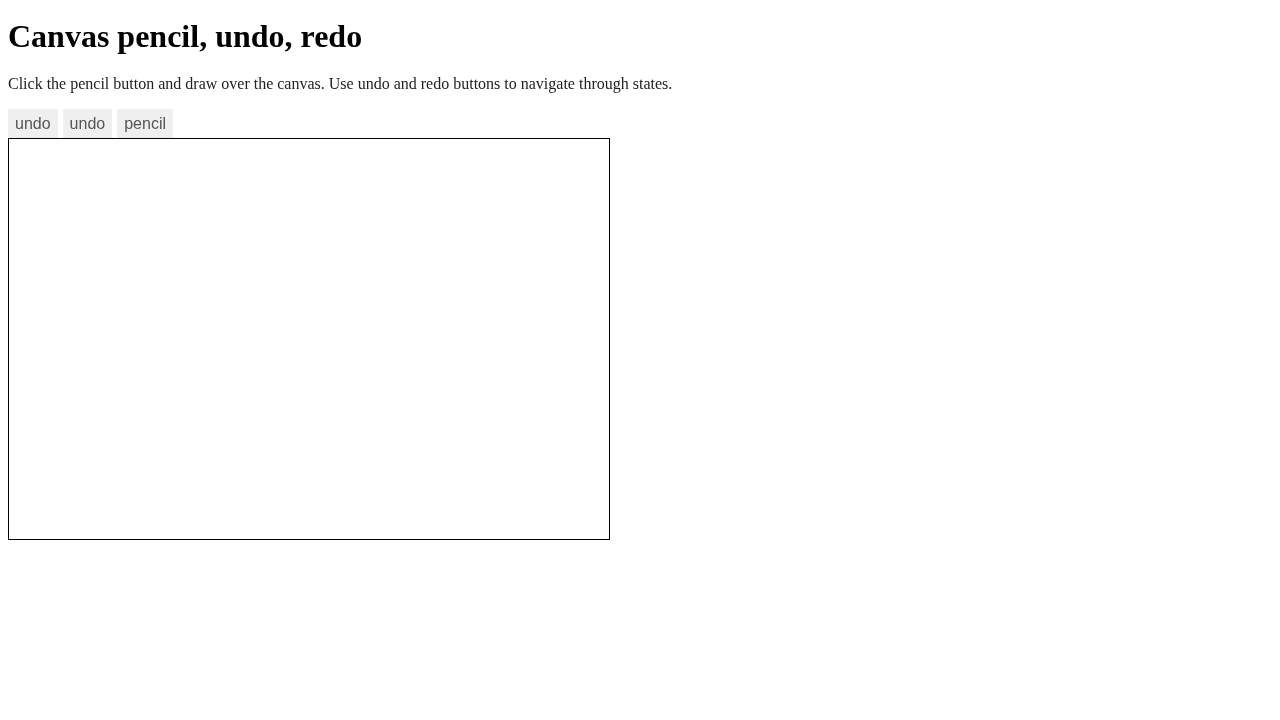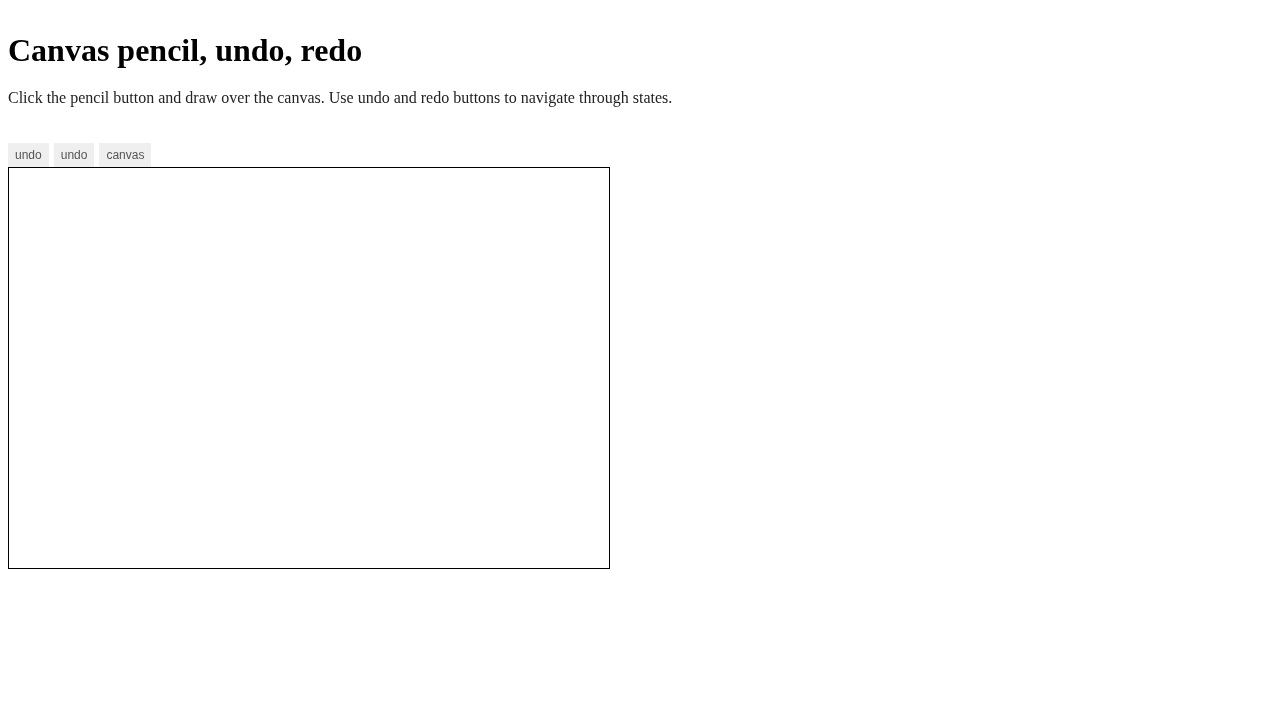--- a/index.html
+++ b/index.html
@@ -8,64 +8,63 @@
     html, body {
       margin: 0;
       padding: 0;
       background: #fff;
       width: 1280px;
       height: 720px;
       overflow: hidden;
     }
     .content {
       padding-left: 8px;
-      padding-top: 32px;
+      padding-top: 18px;
     }
     h1 {
       font-family: Georgia, "Times New Roman", Times, serif;
       font-weight: 700;
       font-size: 32px;
       margin: 0 0 20px 0;
       color: #000;
     }
     p.desc {
       font-family: Georgia, "Times New Roman", Times, serif;
       font-size: 16px;
       color: #222;
       margin: 0 0 16px 0;
       font-weight: 400;
     }
     .toolbar {
       margin-bottom: 0;
     }
     button.tool {
       font-family: Arial, Helvetica, sans-serif;
-      font-size: 12px;
+      font-size: 16px;
       color: #555;
       background: #efefef;
       border: none;
       padding: 5px 7px;
       margin-right: 1px;
       cursor: default;
       line-height: 1.2;
-      margin-top: 20px;
     }
     .canvas {
       width: 602px;
       height: 402px;
       border: 1px solid #000;
       background: #fff;
       display: block;
     }
   </style>
 </head>
 <body>
 
 <div class="content">
   <h1>Canvas pencil, undo, redo</h1>
   <p class="desc">Click the pencil button and draw over the canvas. Use undo and redo buttons to navigate through states.</p>
   <div class="toolbar">
     <button class="tool" disabled="">undo</button>
     <button class="tool" disabled="">undo</button>
-    <button class="tool" disabled="">canvas</button>
+    <button class="tool" disabled="">pencil</button>
   </div>
   <div class="canvas"></div>
 </div>
 
 </body></html>

